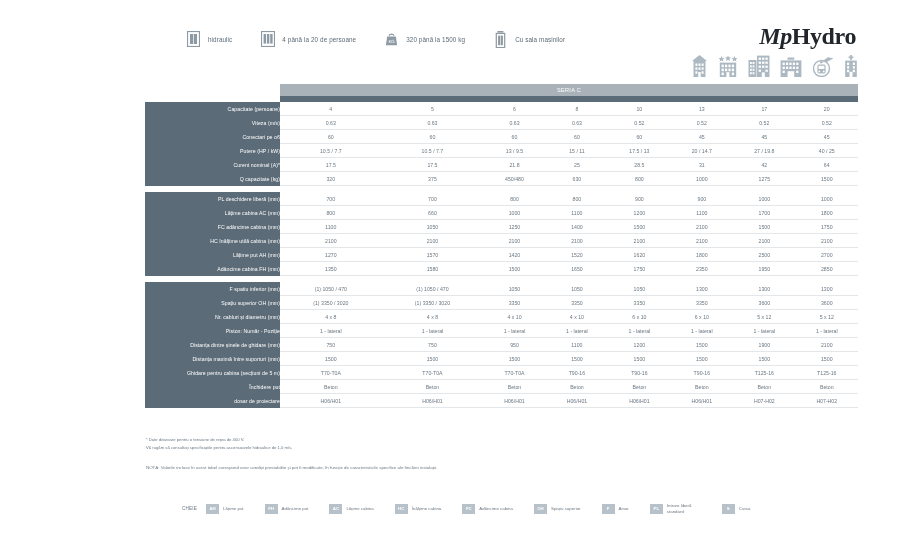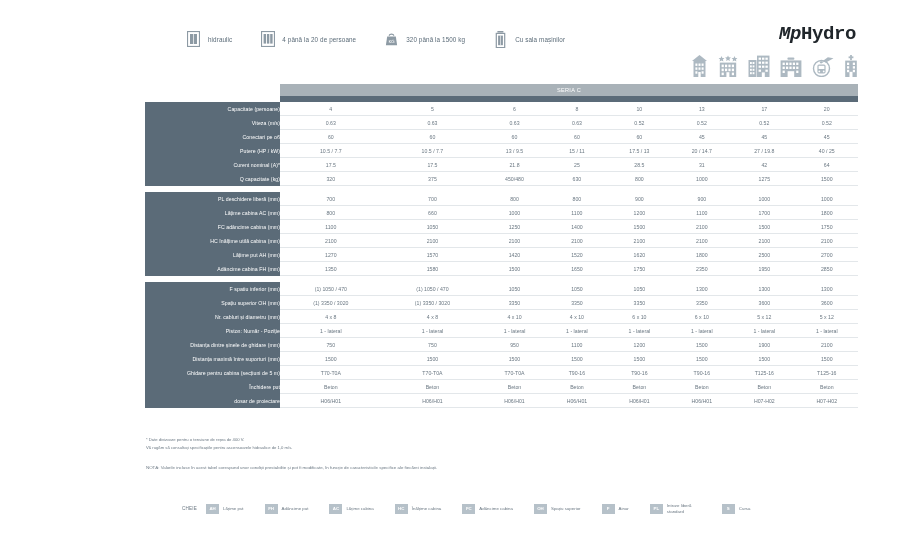--- a/index.html
+++ b/index.html
@@ -24,22 +24,22 @@
     display:flex;align-items:center;justify-content:center;
     flex:0 0 auto;
   }
   .feature .lbl{
     font-size:6.3px;color:#5b6b78;white-space:nowrap;letter-spacing:.1px;
   }
 
   
   .logo{
     position:absolute;right:64px;top:23px;
-    font-size:19px;font-weight:bold;color:#20262b;
-    letter-spacing:-0.4px;font-family:Liberation Mono, monospace;
+    font-size:24px;font-weight:bold;color:#20262b;
+    letter-spacing:-0.4px;font-family:Liberation Serif, serif;
   }
   .logo .m{font-style:italic;}
 
   
   .buildings{
     position:absolute;right:62px;top:55px;
     display:flex;align-items:flex-end;gap:10px;
   }
   .buildings .b{opacity:.95;}
 

